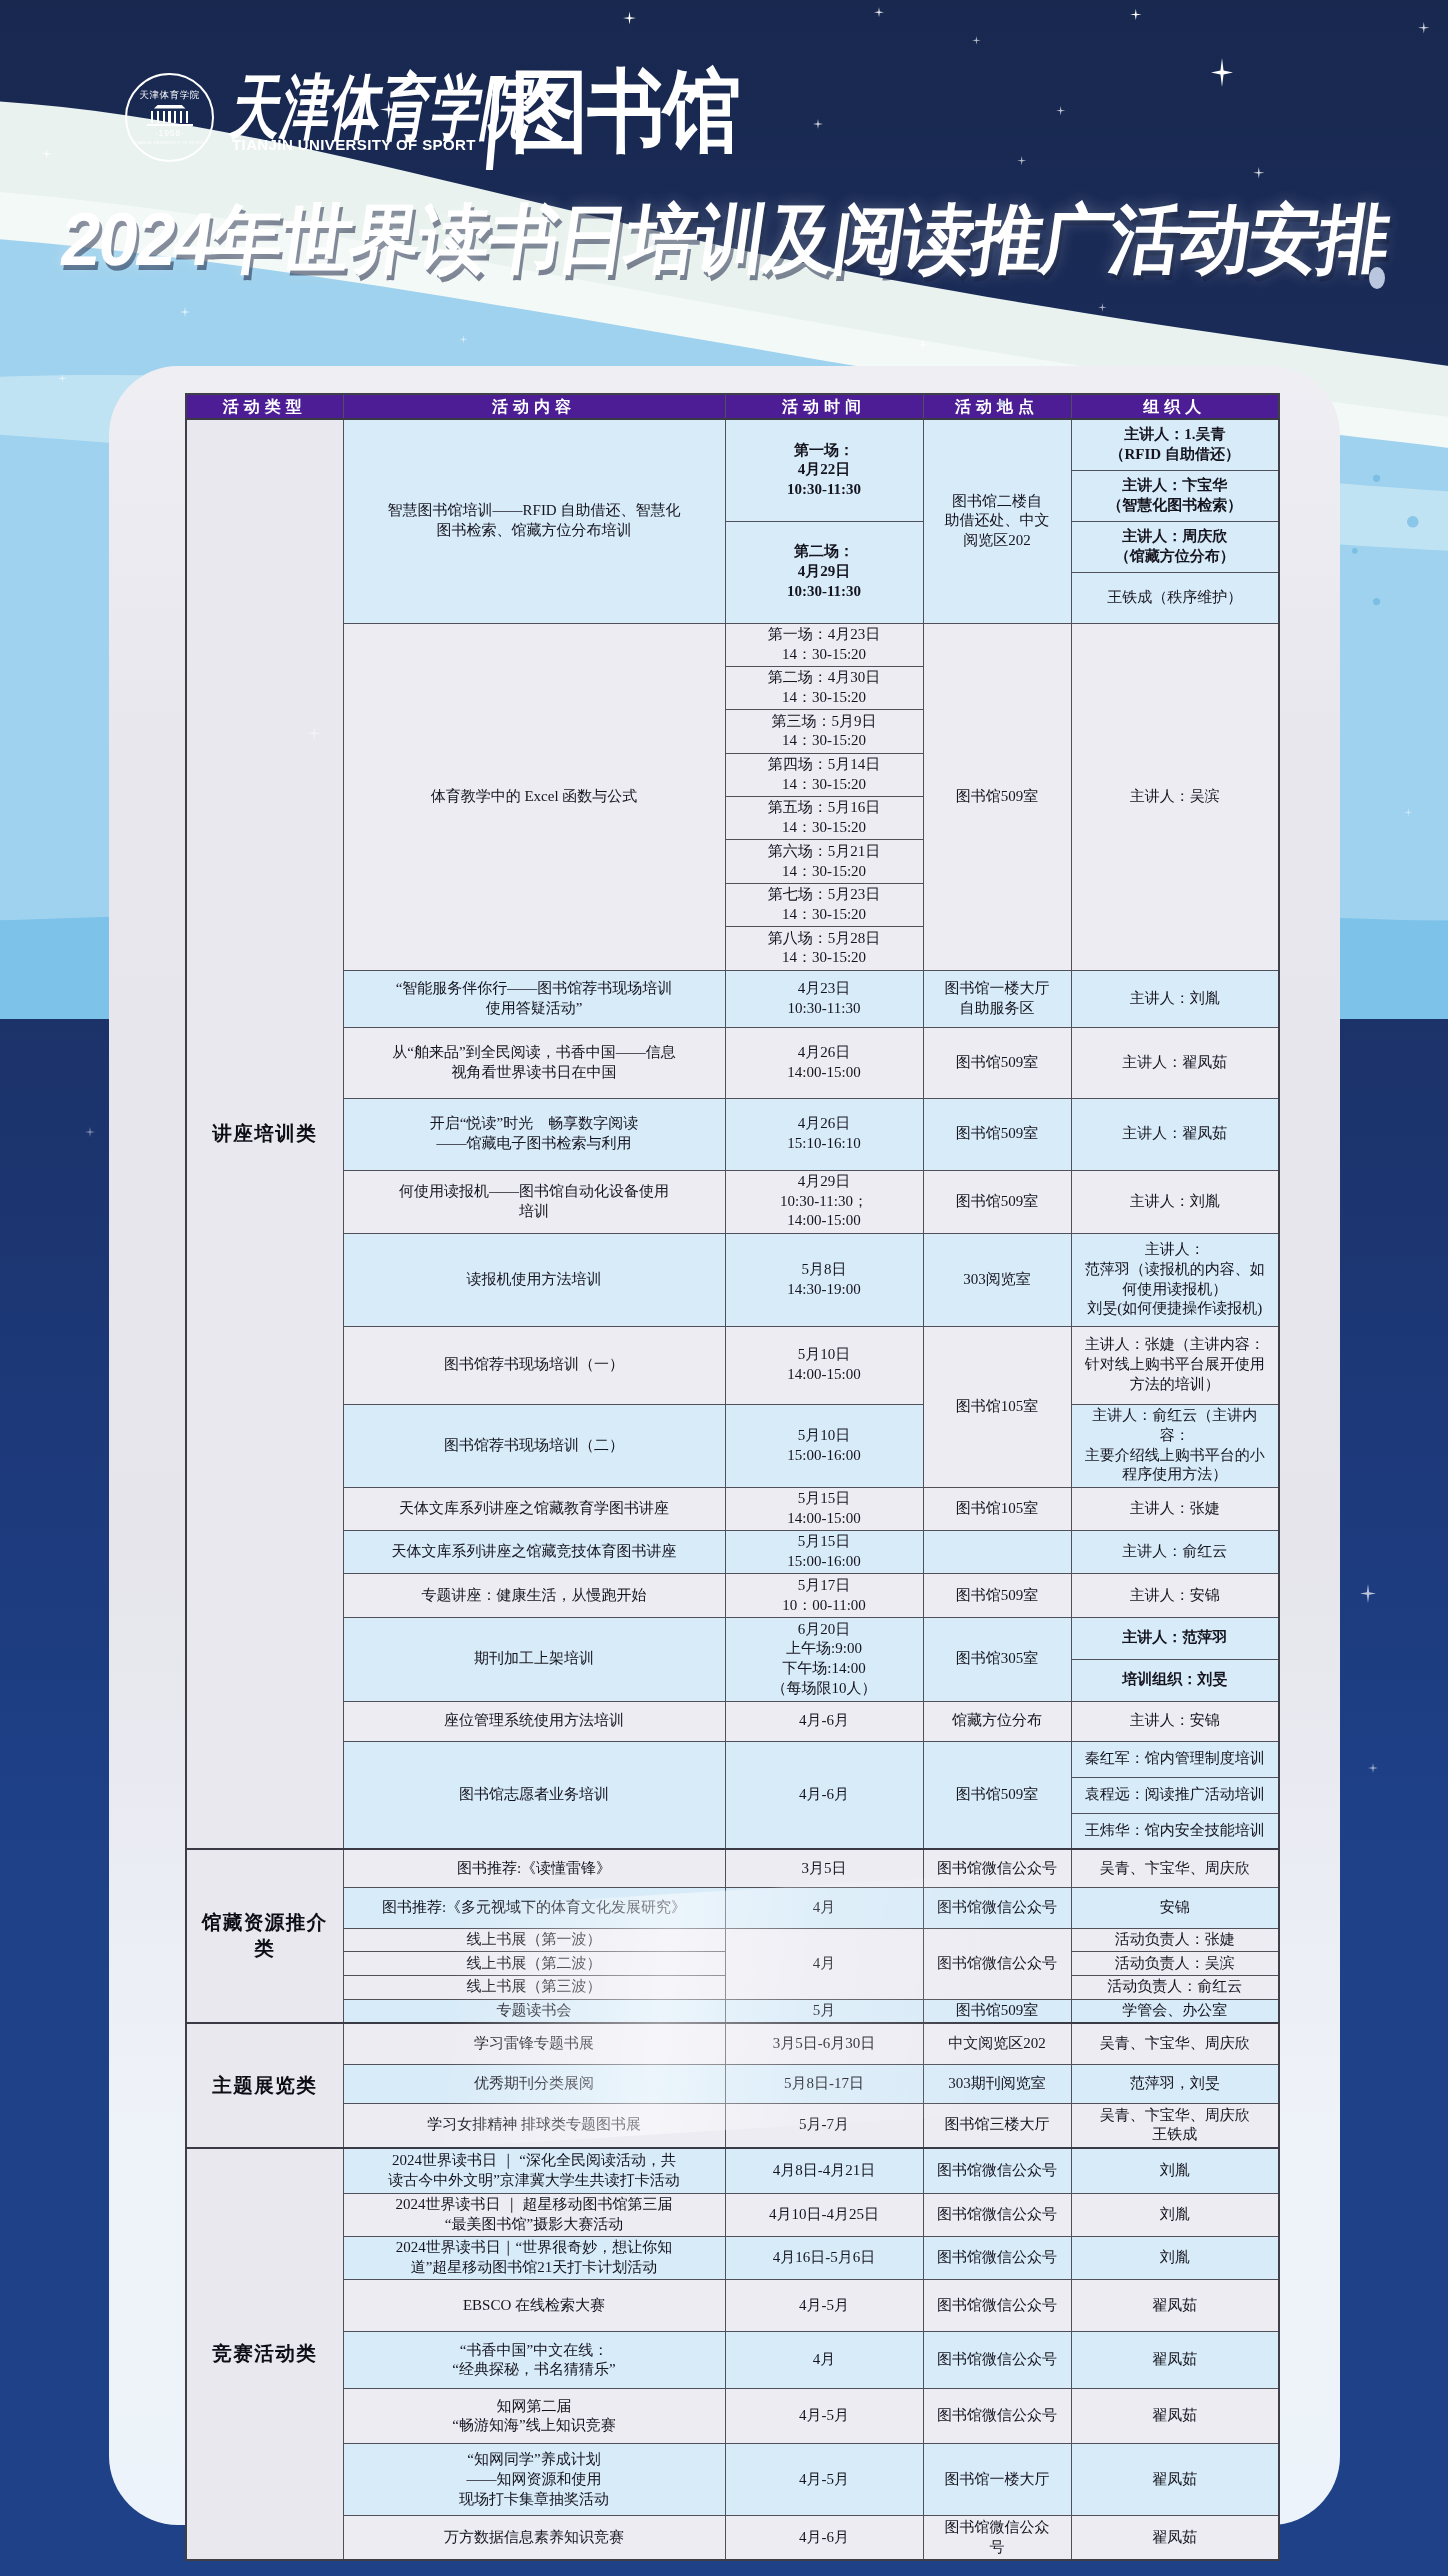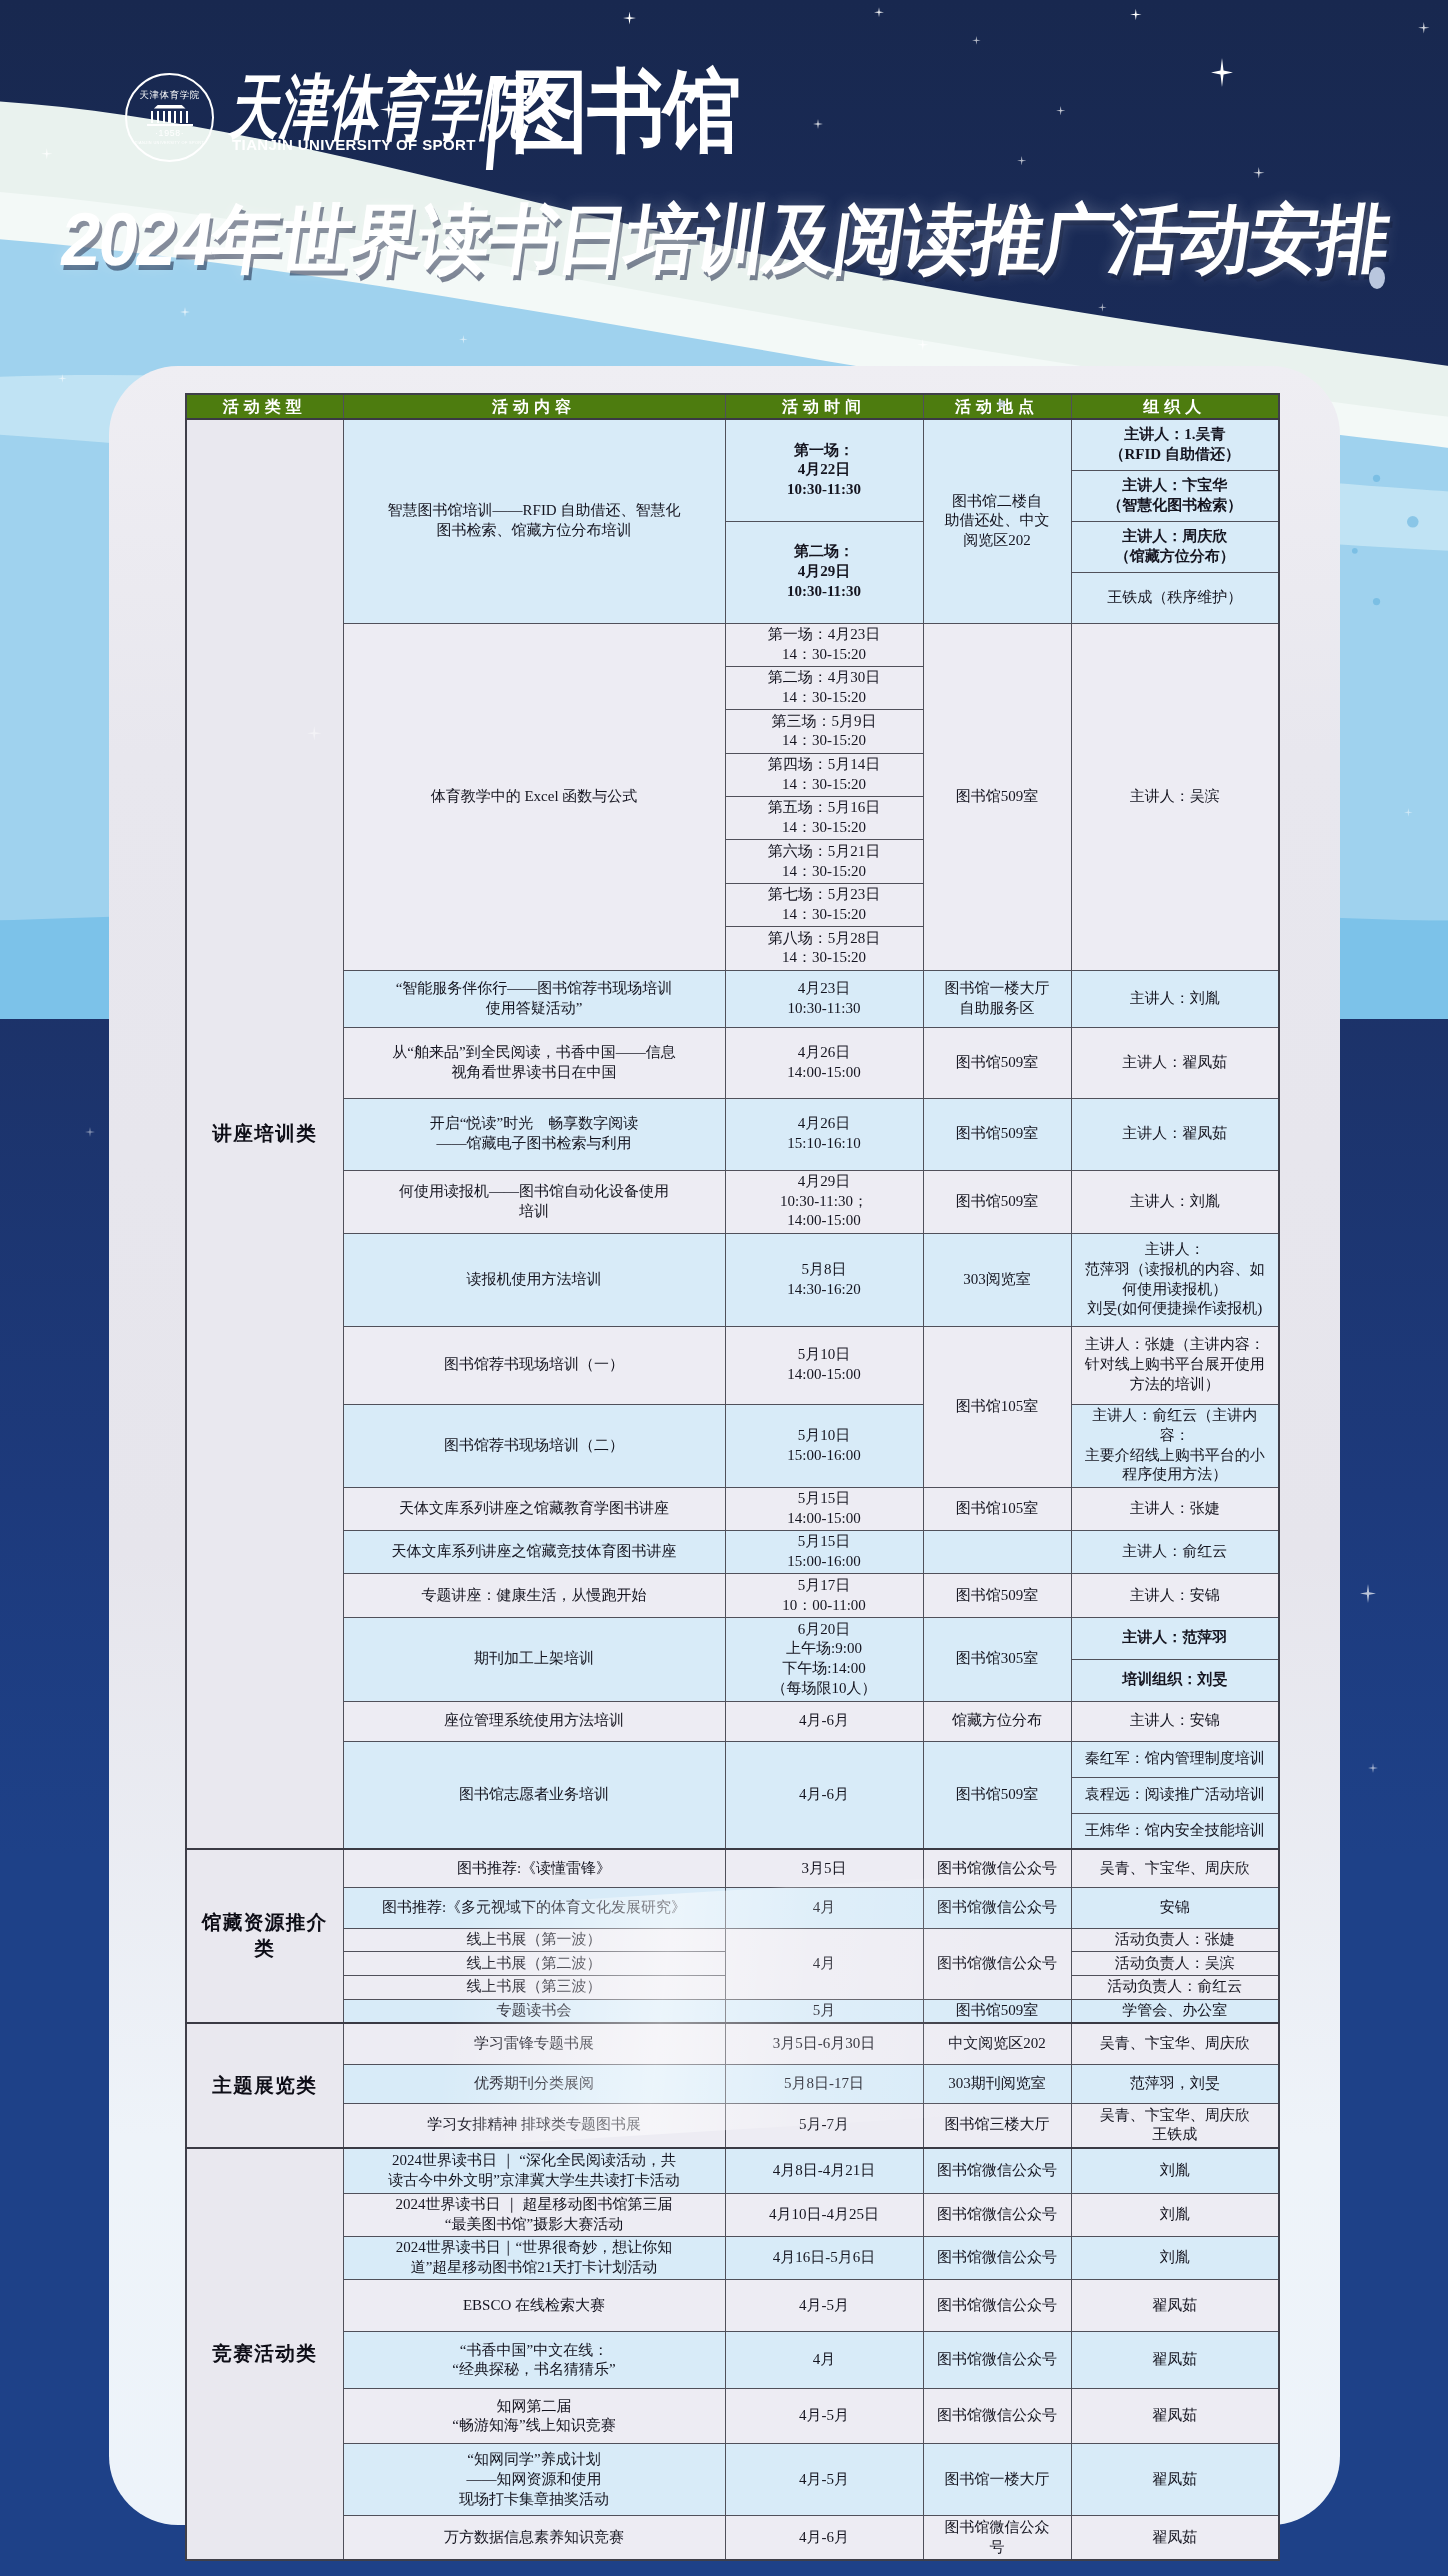--- a/index.html
+++ b/index.html
@@ -42,21 +42,21 @@
   .title{left:0;top:190px;width:1449px;text-align:center;z-index:3;color:#fff;
          font-size:75px;font-weight:900;letter-spacing:-2.2px;white-space:nowrap;
          transform:skewX(-8deg) scaleX(.95);
          text-shadow:0 0 16px rgba(255,255,255,.28),3.6px 5px 0 rgba(14,26,58,.55);}
   
   .tablewrap{left:185px;top:393px;z-index:3;}
   table{border-collapse:collapse;width:1094px;table-layout:fixed;
         font-family:"Liberation Serif",serif;color:#14141f;border:2.2px solid #3f3f49;}
   td,th{border:1.1px solid #50505a;text-align:center;vertical-align:middle;
         white-space:pre-line;padding:1.4px 5.8px;font-size:15px;line-height:1.32;overflow:hidden;}
-  thead th{background:#4d7c0f;color:#fff;font-size:16px;font-weight:bold;height:23px;
+  thead th{background:#4c1d95;color:#fff;font-size:16px;font-weight:bold;height:23px;
            letter-spacing:5px;border-bottom:1.8px solid #2c2c35;padding:0;}
   tr.sect td{border-top:2.2px solid #3a3a44;}
   .cat{background:#e9e8ef;font-weight:bold;font-size:19.6px;letter-spacing:1.4px;color:#0d0d16;}
   .b{background:#d8ebf8;}
   .w{background:#edecf3;}
   .bold{font-weight:bold;margin-top:48px;}
 </style>
 </head>
 <body>
 
@@ -243,21 +243,21 @@
 培训</td>
   <td class="w">4月29日
 10:30-11:30；
 14:00-15:00</td>
   <td class="w">图书馆509室</td>
   <td class="w">主讲人：刘胤</td>
 </tr>
 <tr style="height:93px">
   <td class="b">读报机使用方法培训</td>
   <td class="b">5月8日
-14:30-16:20</td>
+14:30-19:00</td>
   <td class="b">303阅览室</td>
   <td class="b">主讲人：
 范萍羽（读报机的内容、如
 何使用读报机）
 刘旻(如何便捷操作读报机)</td>
 </tr>
 <tr style="height:78px">
   <td class="w">图书馆荐书现场培训（一）</td>
   <td class="w">5月10日
 14:00-15:00</td>

